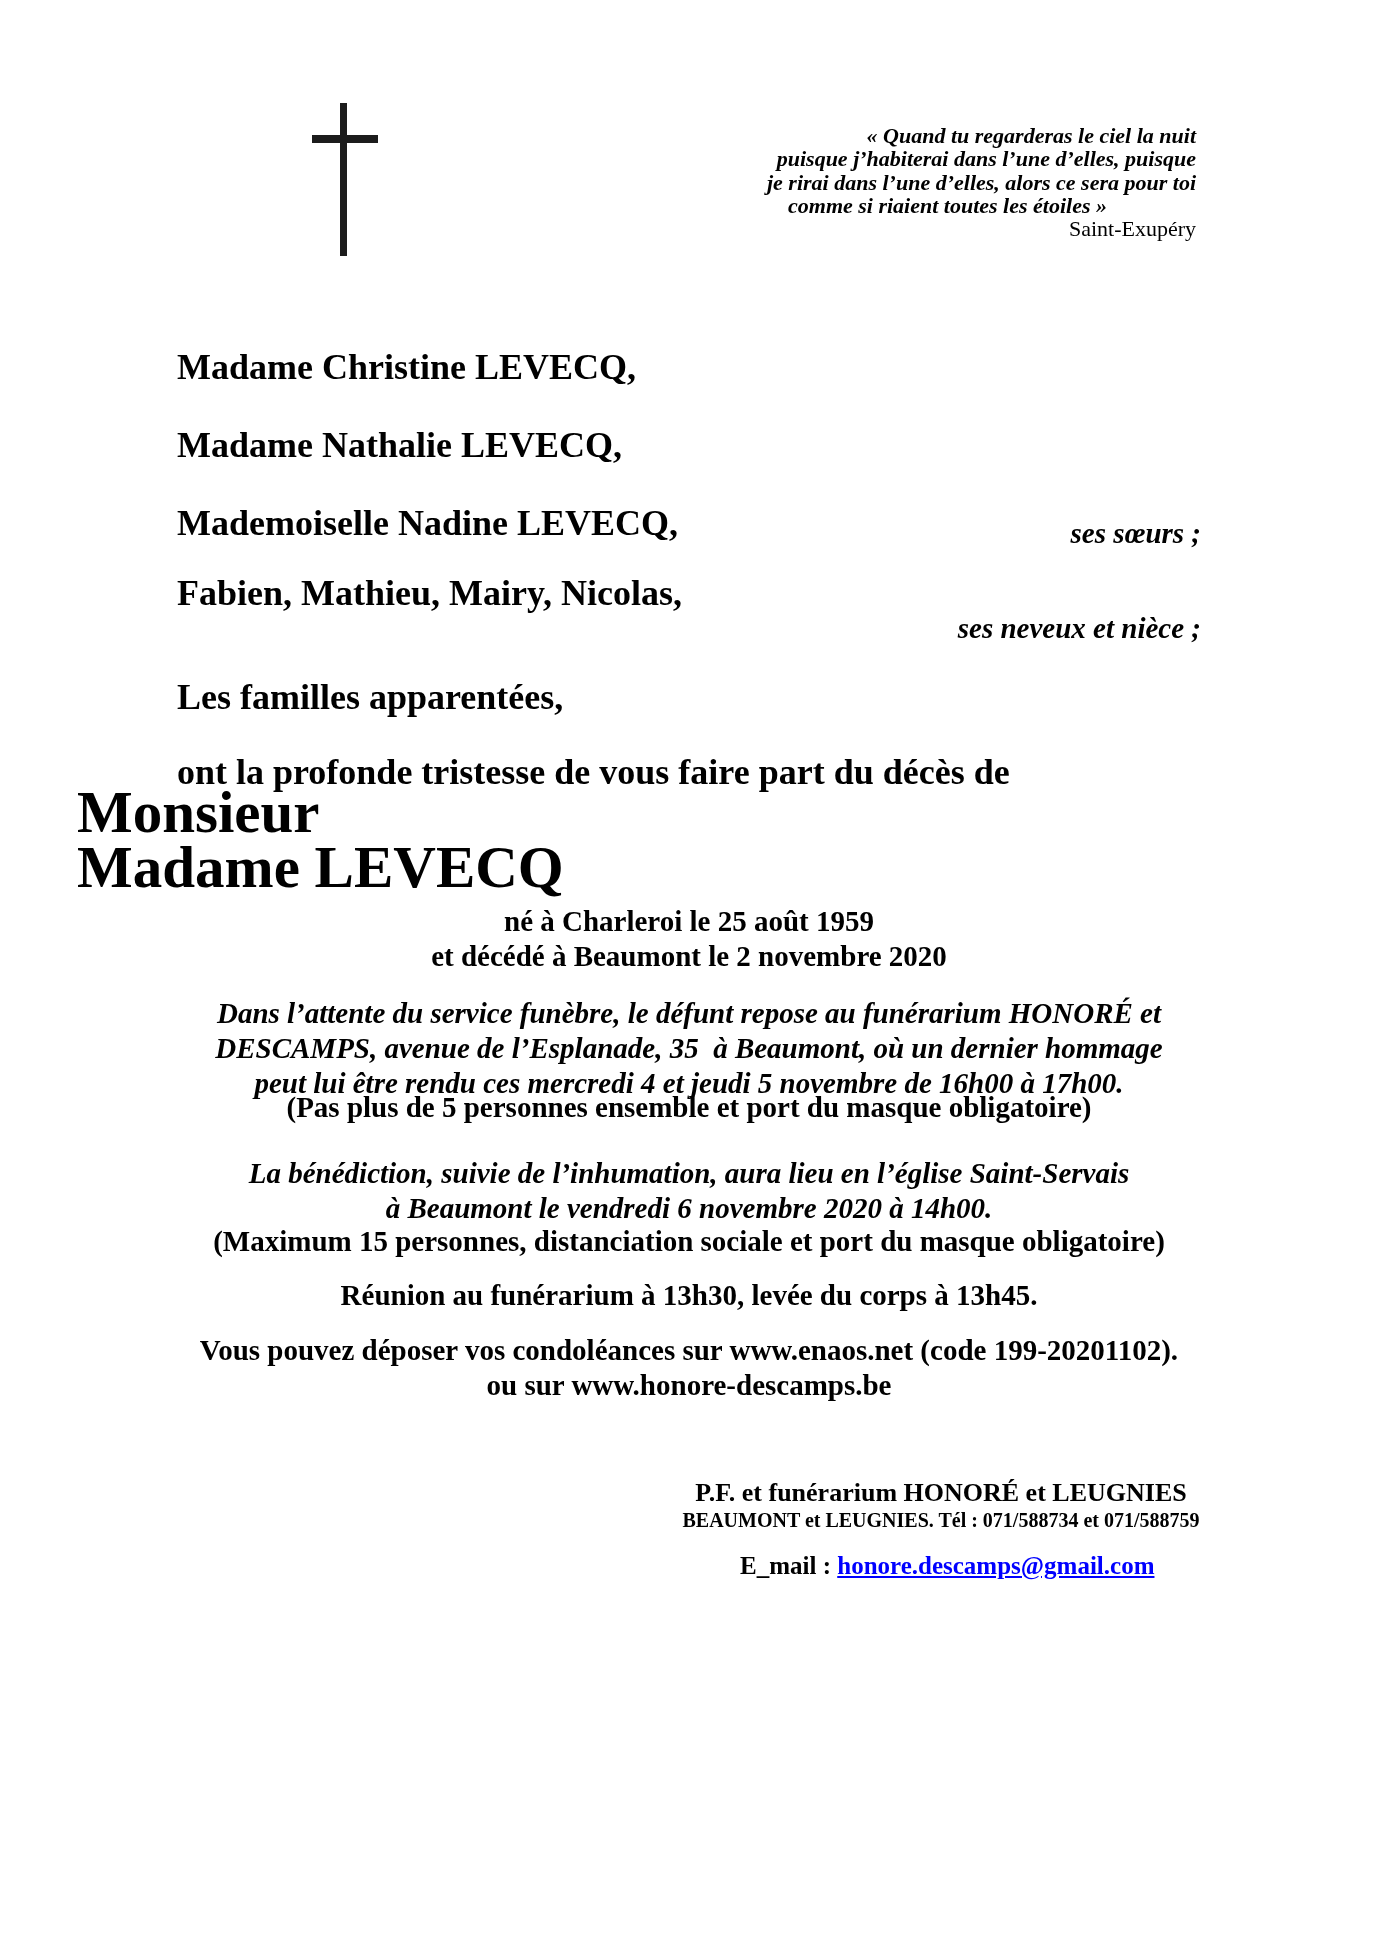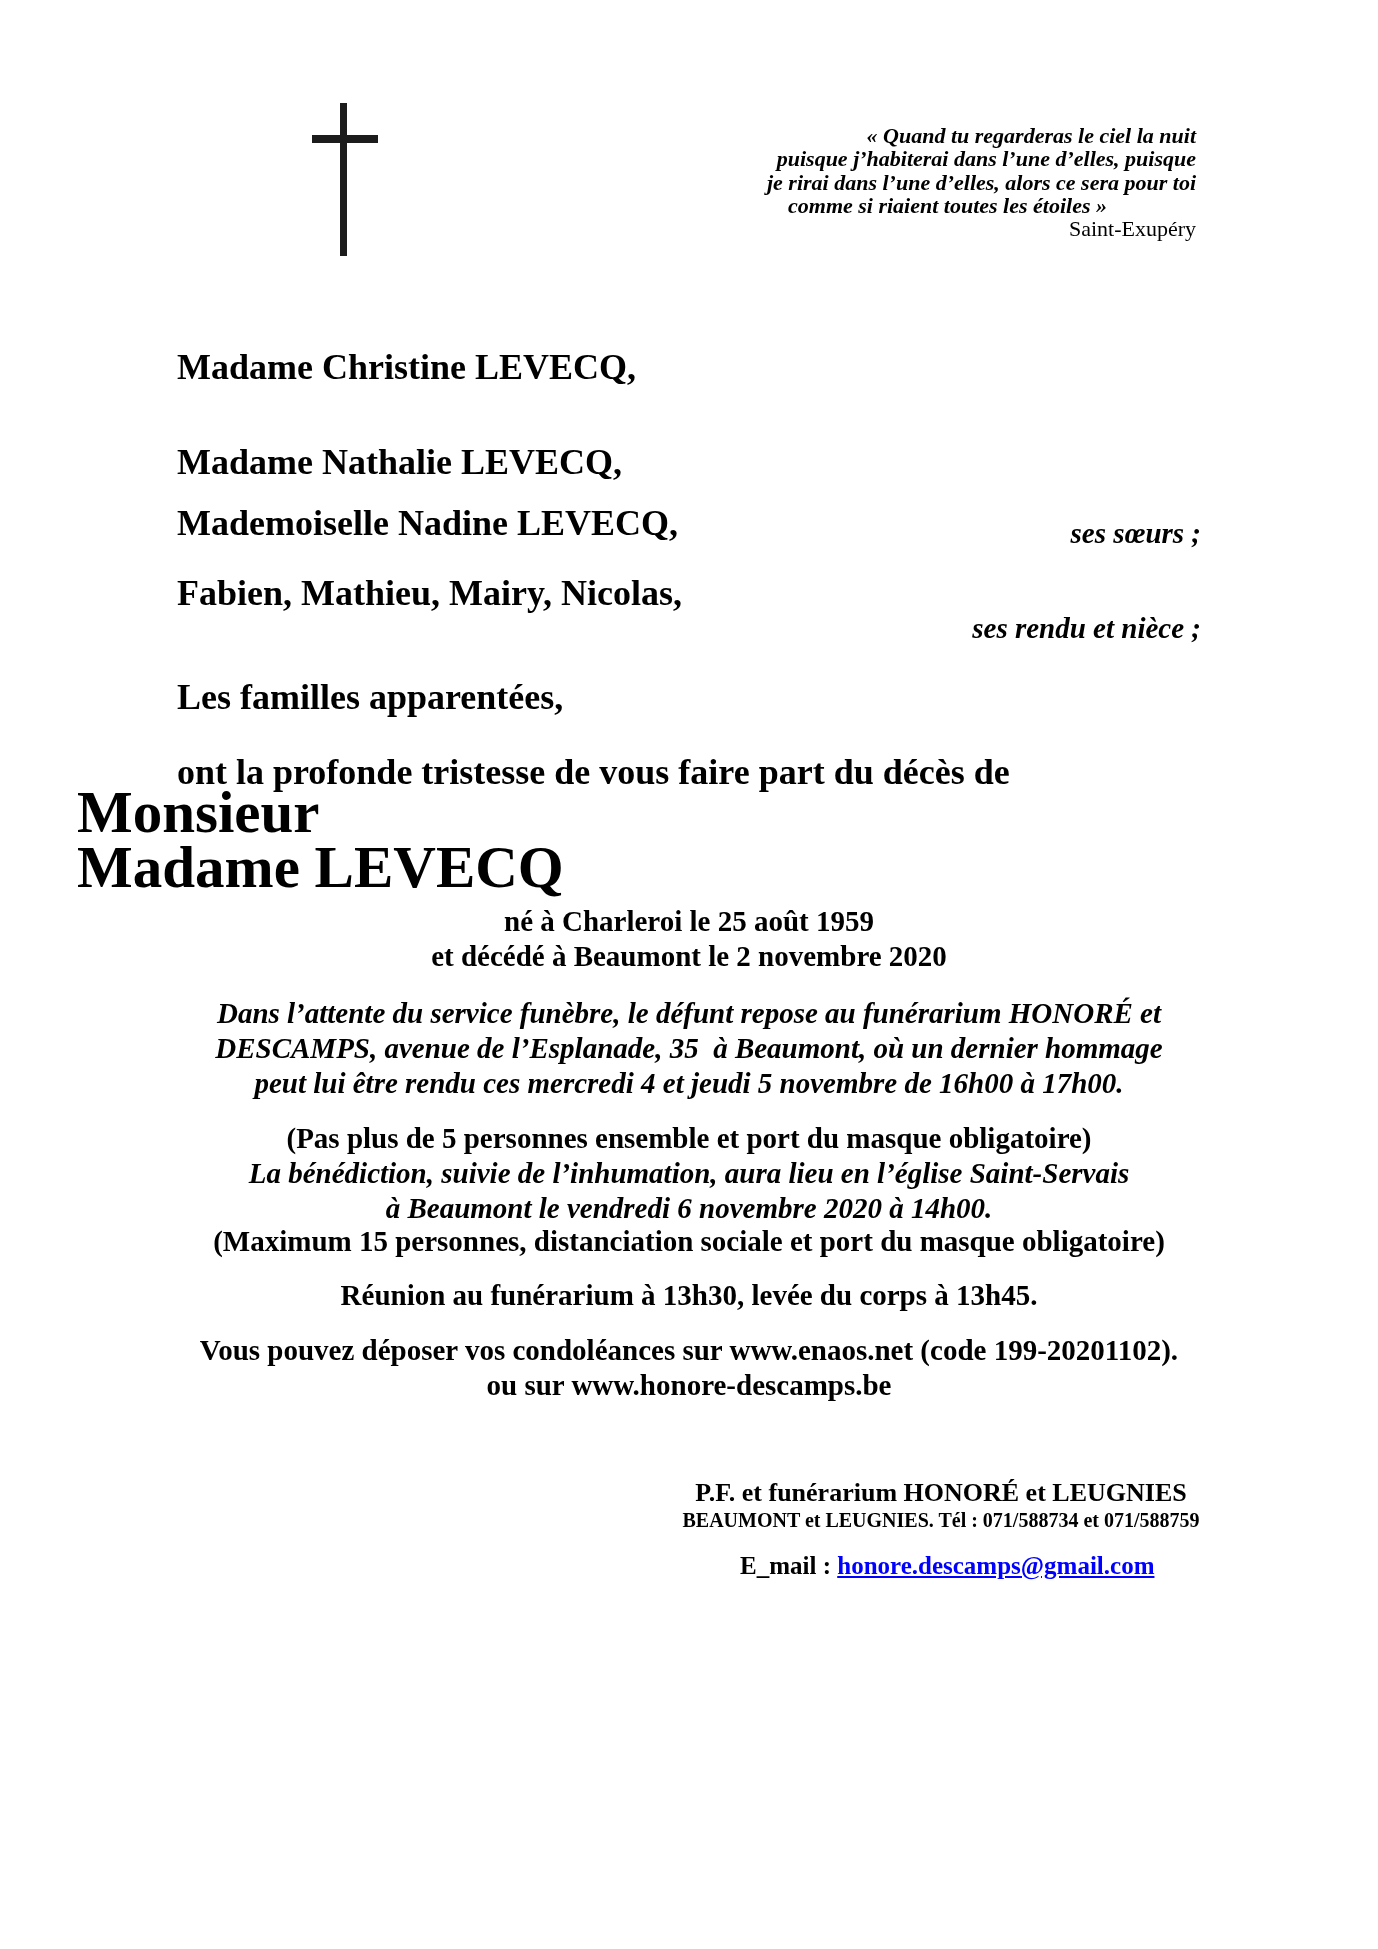--- a/index.html
+++ b/index.html
@@ -106,37 +106,37 @@
   <div class="cross-h" style="background: rgb(28, 28, 28);"></div>
 </div>
 
 <div class="line quote-line" style="top:125px">« Quand tu regarderas le ciel la nuit</div>
 <div class="line quote-line" style="top:148px">puisque j’habiterai dans l’une d’elles, puisque</div>
 <div class="line quote-line" style="top:172px">je rirai dans l’une d’elles, alors ce sera pour toi</div>
 <div class="line quote-line-last" style="top:195px">comme si riaient toutes les étoiles »</div>
 <div class="line quote-attrib" style="top:218px">Saint-Exupéry</div>
 
 <div class="line name-line" style="top:349px">Madame Christine LEVECQ,</div>
-<div class="line name-line" style="top:444px">Madame Nathalie LEVECQ,</div>
+<div class="line name-line" style="top:427px">Madame Nathalie LEVECQ,</div>
 <div class="line name-line" style="top:505px">Mademoiselle Nadine LEVECQ,</div>
 <div class="line relation-line" style="top:519px">ses sœurs ;</div>
 <div class="line name-line" style="top:575px">Fabien, Mathieu, Mairy, Nicolas,</div>
-<div class="line relation-line" style="top:614px">ses rendu et nièce ;</div>
+<div class="line relation-line" style="top:614px">ses neveux et nièce ;</div>
 <div class="line name-line" style="top:679px">Les familles apparentées,</div>
 <div class="line name-line" style="top:754px">ont la profonde tristesse de vous faire part du décès de</div>
 
 <div class="line title-line" style="top:783px">Monsieur</div>
 <div class="line title-line" style="top:838px">Madame LEVECQ</div>
 <div class="line center-line" style="top:907px">né à Charleroi le 25 août 1959</div>
 <div class="line center-line" style="top:942px">et décédé à Beaumont le 2 novembre 2020</div>
 
 <div class="line center-line italic" style="top:999px">Dans l’attente du service funèbre, le défunt repose au funérarium HONORÉ et</div>
 <div class="line center-line italic" style="top:1034px">DESCAMPS, avenue de l’Esplanade, 35  à Beaumont, où un dernier hommage</div>
 <div class="line center-line italic" style="top:1069px">peut lui être rendu ces mercredi 4 et jeudi 5 novembre de 16h00 à 17h00.</div>
-<div class="line center-line" style="top:1124px">(Pas plus de 5 personnes ensemble et port du masque obligatoire)</div>
+<div class="line center-line" style="top:1093px">(Pas plus de 5 personnes ensemble et port du masque obligatoire)</div>
 
 <div class="line center-line italic" style="top:1159px">La bénédiction, suivie de l’inhumation, aura lieu en l’église Saint-Servais</div>
 <div class="line center-line italic" style="top:1194px">à Beaumont le vendredi 6 novembre 2020 à 14h00.</div>
 <div class="line center-line" style="top:1227px">(Maximum 15 personnes, distanciation sociale et port du masque obligatoire)</div>
 
 <div class="line center-line" style="top:1281px">Réunion au funérarium à 13h30, levée du corps à 13h45.</div>
 
 <div class="line center-line" style="top:1336px">Vous pouvez déposer vos condoléances sur www.enaos.net (code 199-20201102).</div>
 <div class="line center-line" style="top:1371px">ou sur www.honore-descamps.be</div>
 

